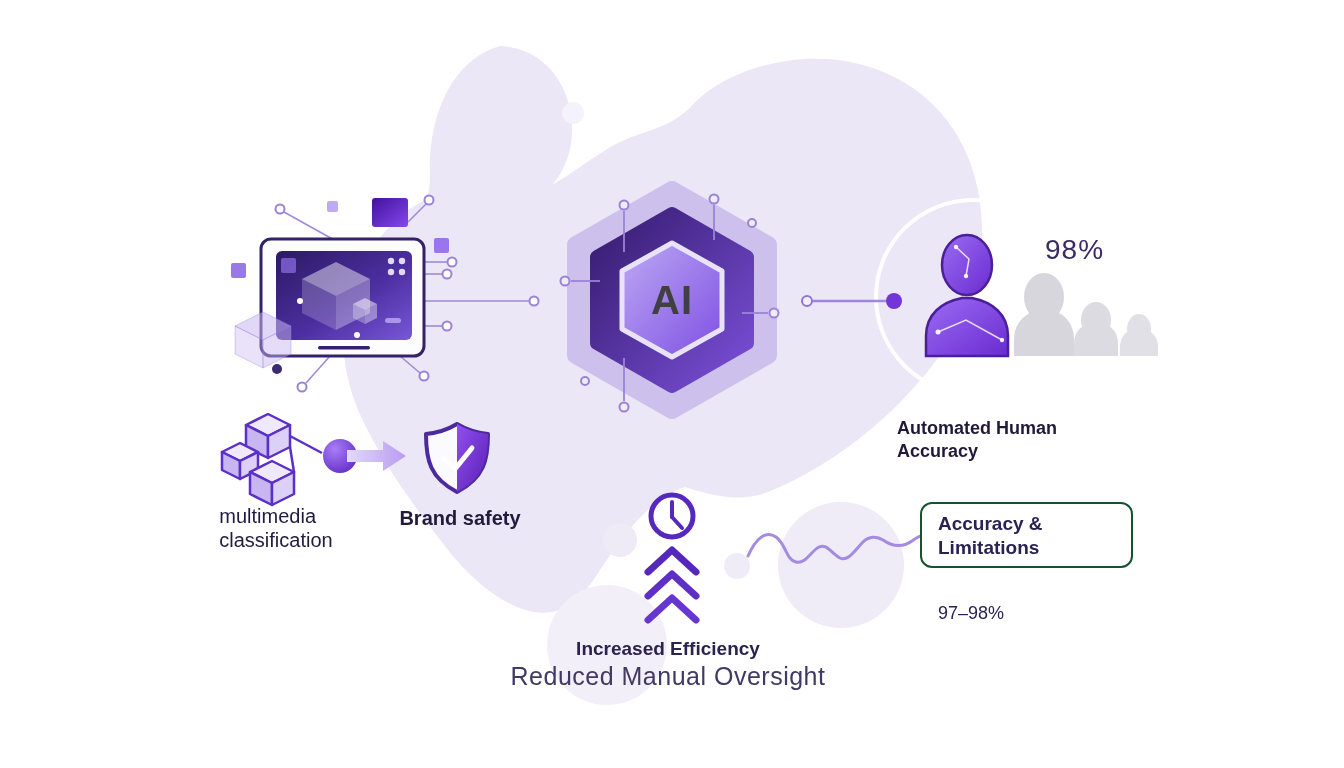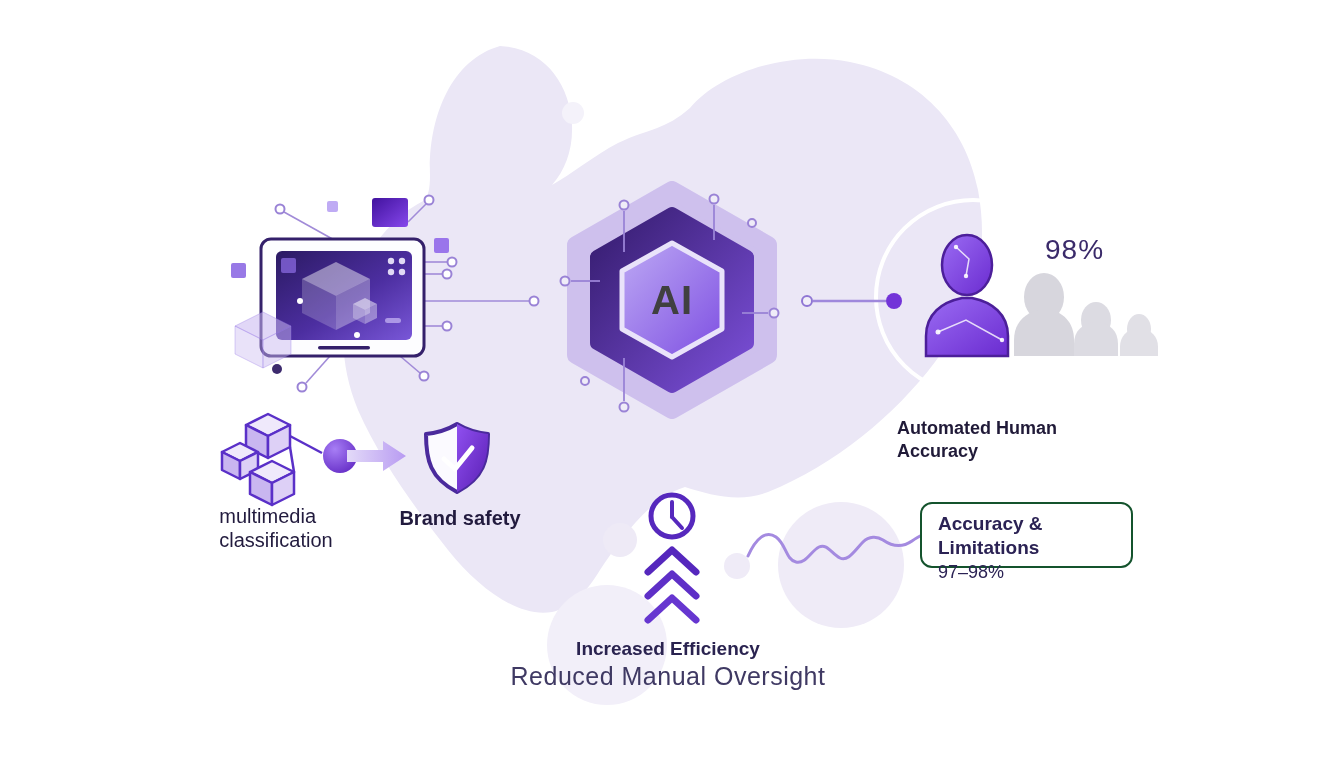--- a/index.html
+++ b/index.html
@@ -21,21 +21,21 @@
   .multimedia span{display:block;}
   .brand-safety{left:460px;top:507px;font-size:20px;font-weight:700;color:#221b3e;}
   .eff-title{left:668px;top:638px;font-size:19px;font-weight:700;color:#2a2350;}
   .eff-sub{left:668px;top:662px;font-size:25px;font-weight:400;color:#3f3963;letter-spacing:.5px;}
   .accuracy-box{
     position:absolute;left:920px;top:502px;width:213px;height:66px;box-sizing:border-box;
     border:2px solid #14532d;border-radius:12px;background:rgba(255,255,255,.9);
     padding:8px 0 0 16px;
   }
   .accuracy-title{font-size:19px;font-weight:700;color:#2b2254;line-height:24px;}
-  .accuracy-value{font-size:18px;font-weight:400;color:#2b2254;line-height:24px;}
+  .accuracy-value{font-size:18px;font-weight:400;color:#2b2254;line-height:24px;margin-top:41px;}
 </style>
 </head>
 <body>
 
 <div class="stage">
 
 <svg width="1344" height="768" viewBox="0 0 1344 768">
   <defs>
     <linearGradient id="gScreen" x1="0" y1="0" x2="1" y2="1">
       <stop offset="0" stop-color="#2b1a63"></stop>

